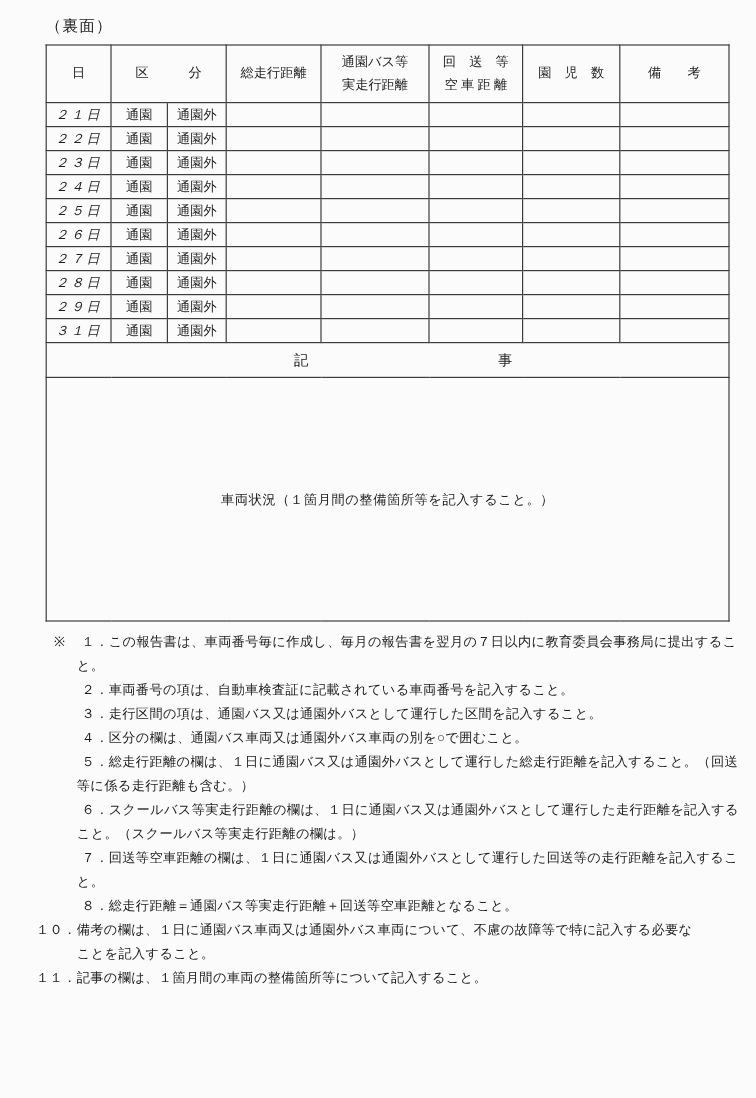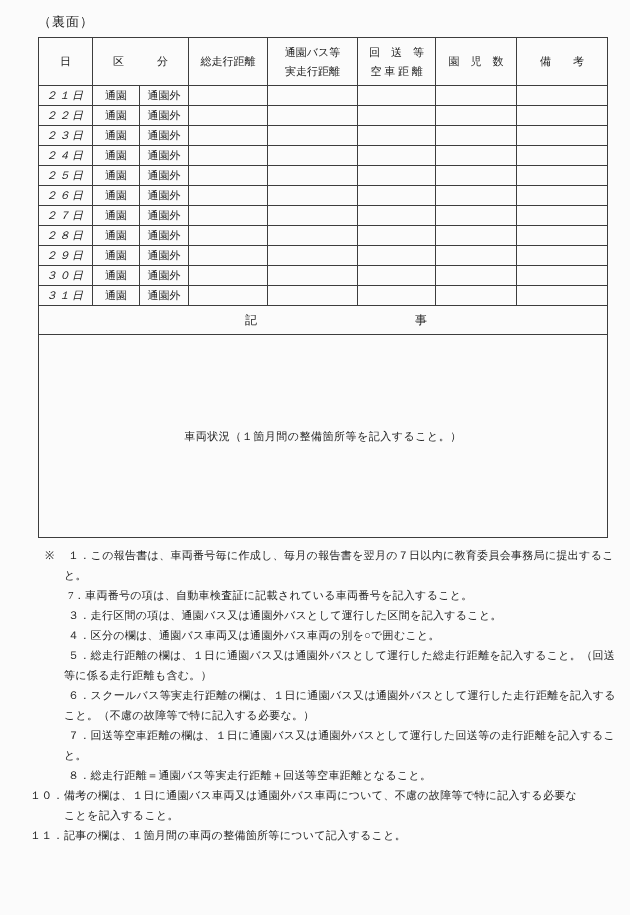--- a/index.html
+++ b/index.html
@@ -183,30 +183,20 @@
       <td class="day-cell">２９日</td>
       <td>通園</td>
       <td>通園外</td>
       <td></td>
       <td></td>
       <td></td>
       <td></td>
       <td></td>
     </tr>
     <tr class="day-row">
-      <td class="day-cell">３０日</td>
-      <td>通園</td>
-      <td>通園外</td>
-      <td></td>
-      <td></td>
-      <td></td>
-      <td></td>
-      <td></td>
-    </tr>
-    <tr class="day-row">
       <td class="day-cell">３１日</td>
       <td>通園</td>
       <td>通園外</td>
       <td></td>
       <td></td>
       <td></td>
       <td></td>
       <td></td>
     </tr>
 
@@ -224,26 +214,26 @@
         <span>車両状況（１箇月間の整備箇所等を記入すること。）</span>
       </td>
     </tr>
   </tbody>
 </table>
 
 <div class="notes">
   <span class="note-marker">※</span>
   <div class="nl ia">１．この報告書は、車両番号毎に作成し、毎月の報告書を翌月の７日以内に教育委員会事務局に提出するこ</div>
   <div class="nl ic">と。</div>
-  <div class="nl ia">7．車両番号の項は、自動車検査証に記載されている車両番号を記入すること。</div>
+  <div class="nl ia">２．車両番号の項は、自動車検査証に記載されている車両番号を記入すること。</div>
   <div class="nl ia">３．走行区間の項は、通園バス又は通園外バスとして運行した区間を記入すること。</div>
   <div class="nl ia">４．区分の欄は、通園バス車両又は通園外バス車両の別を○で囲むこと。</div>
   <div class="nl ia">５．総走行距離の欄は、１日に通園バス又は通園外バスとして運行した総走行距離を記入すること。（回送</div>
   <div class="nl ic">等に係る走行距離も含む。）</div>
   <div class="nl ia">６．スクールバス等実走行距離の欄は、１日に通園バス又は通園外バスとして運行した走行距離を記入する</div>
-  <div class="nl ic">こと。（不慮の故障等で特に記入する必要な。）</div>
+  <div class="nl ic">こと。（スクールバス等実走行距離の欄は。）</div>
   <div class="nl ia">７．回送等空車距離の欄は、１日に通園バス又は通園外バスとして運行した回送等の走行距離を記入するこ</div>
   <div class="nl ic">と。</div>
   <div class="nl ia">８．総走行距離＝通園バス等実走行距離＋回送等空車距離となること。</div>
   <div class="nl ib">１０．備考の欄は、１日に通園バス車両又は通園外バス車両について、不慮の故障等で特に記入する必要な</div>
   <div class="nl ic">ことを記入すること。</div>
   <div class="nl ib">１１．記事の欄は、１箇月間の車両の整備箇所等について記入すること。</div>
 </div>
 
 </body></html>

